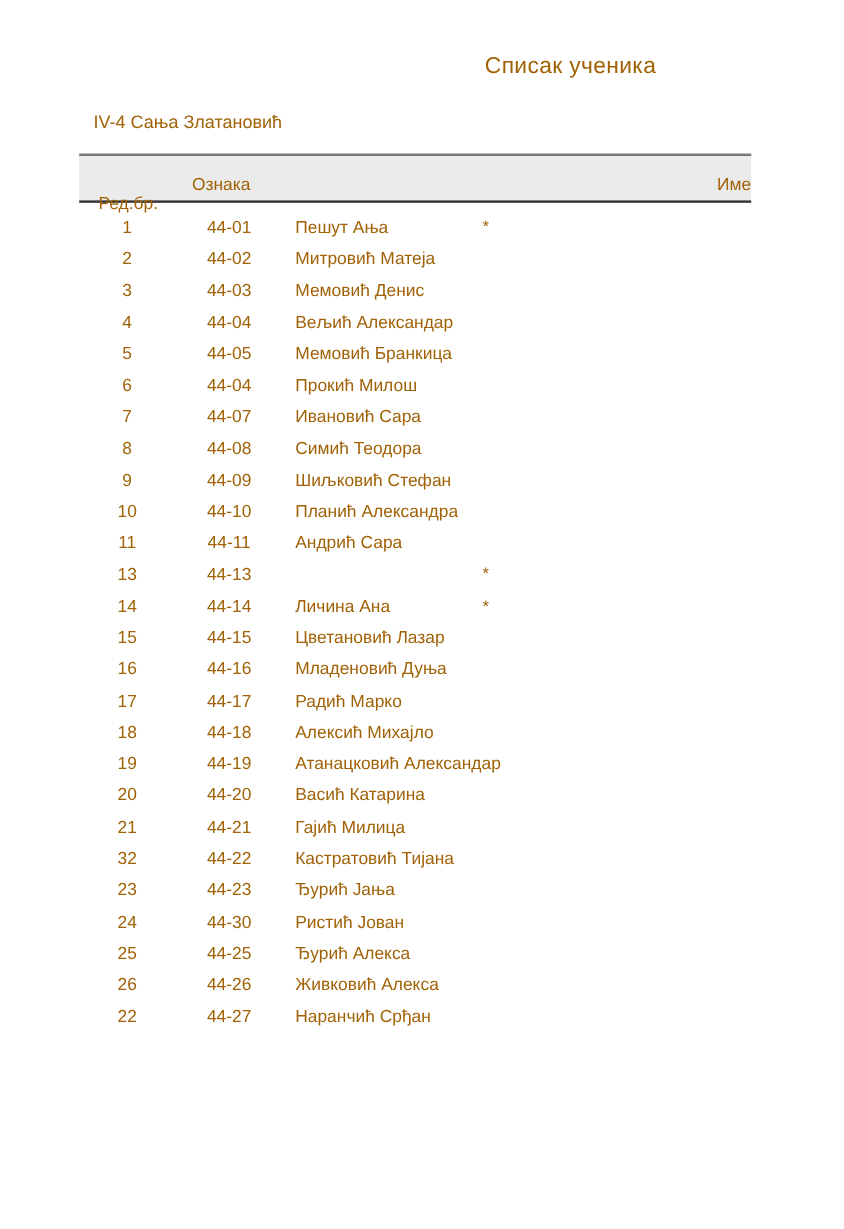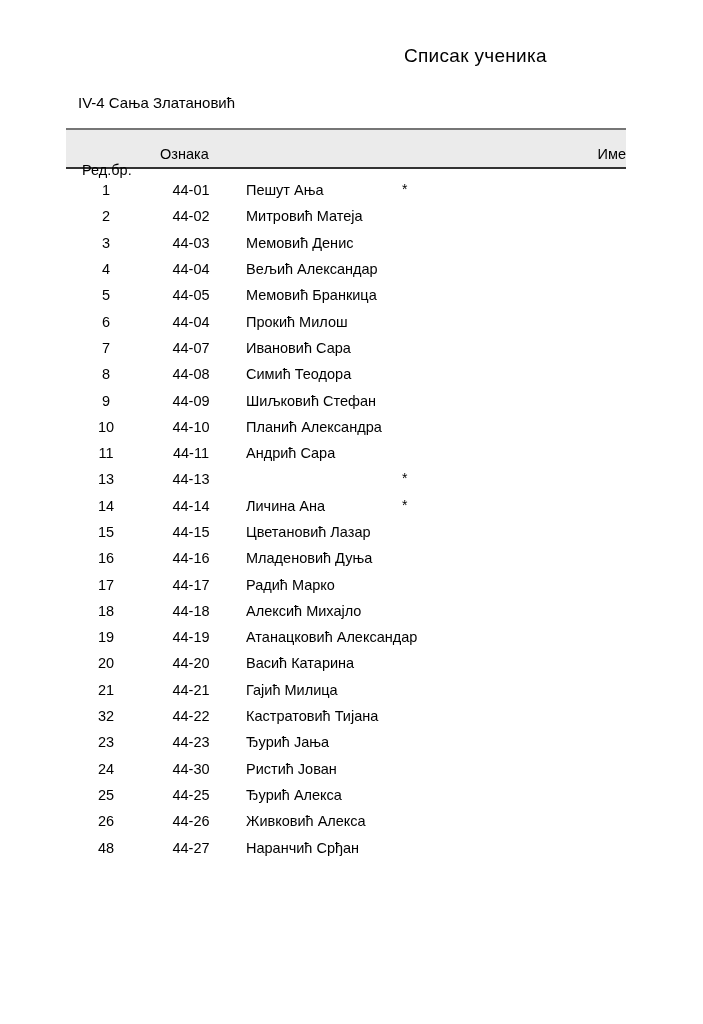--- a/index.html
+++ b/index.html
@@ -6,21 +6,21 @@
     margin: 0;
     padding: 0;
     background: #ffffff;
   }
   .page {
     position: relative;
     width: 703px;
     height: 1024px;
     background: #ffffff;
     font-family: "Liberation Sans", sans-serif;
-    color: #000000;
+    color: #a16207;
     overflow: hidden;
   }
   .doc-title {
     position: absolute;
     left: 404px;
     top: 45px;
     font-size: 19px;
     letter-spacing: 0.3px;
     white-space: nowrap;
   }
@@ -257,21 +257,21 @@
   </div>
 
   <div class="row">
     <span class="cell-num">26</span>
     <span class="cell-code">44-26</span>
     <span class="cell-name">Живковић Алекса</span>
     <span class="cell-star"></span>
   </div>
 
   <div class="row">
-    <span class="cell-num">48</span>
+    <span class="cell-num">22</span>
     <span class="cell-code">44-27</span>
     <span class="cell-name">Наранчић Срђан</span>
     <span class="cell-star"></span>
   </div>
 </div>
   </div>
 
 </div>
 
 </body></html>

